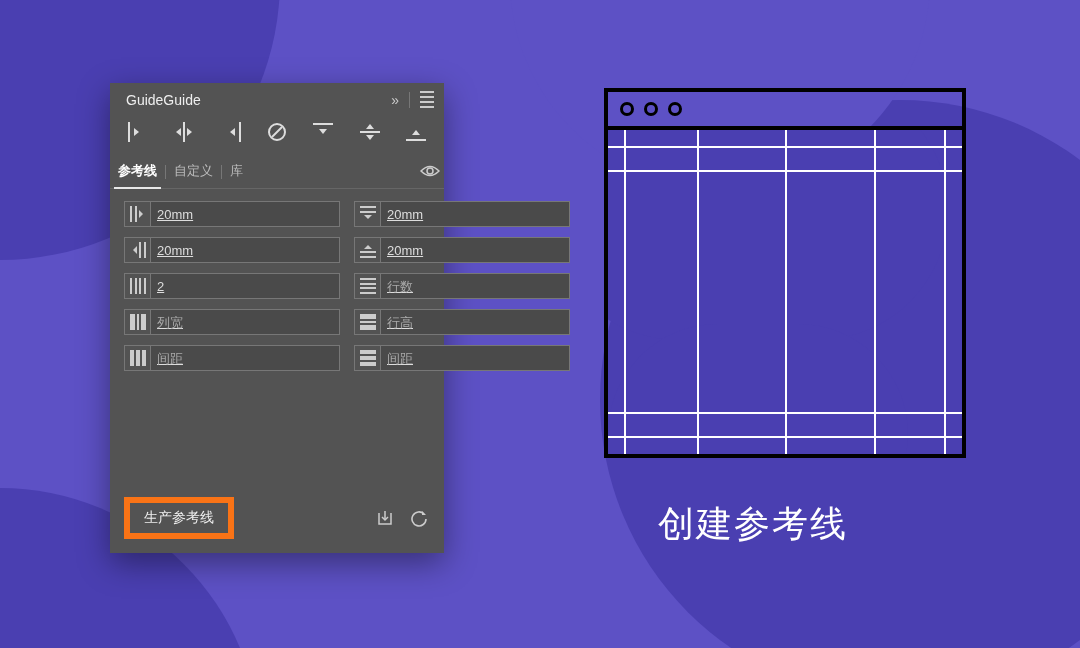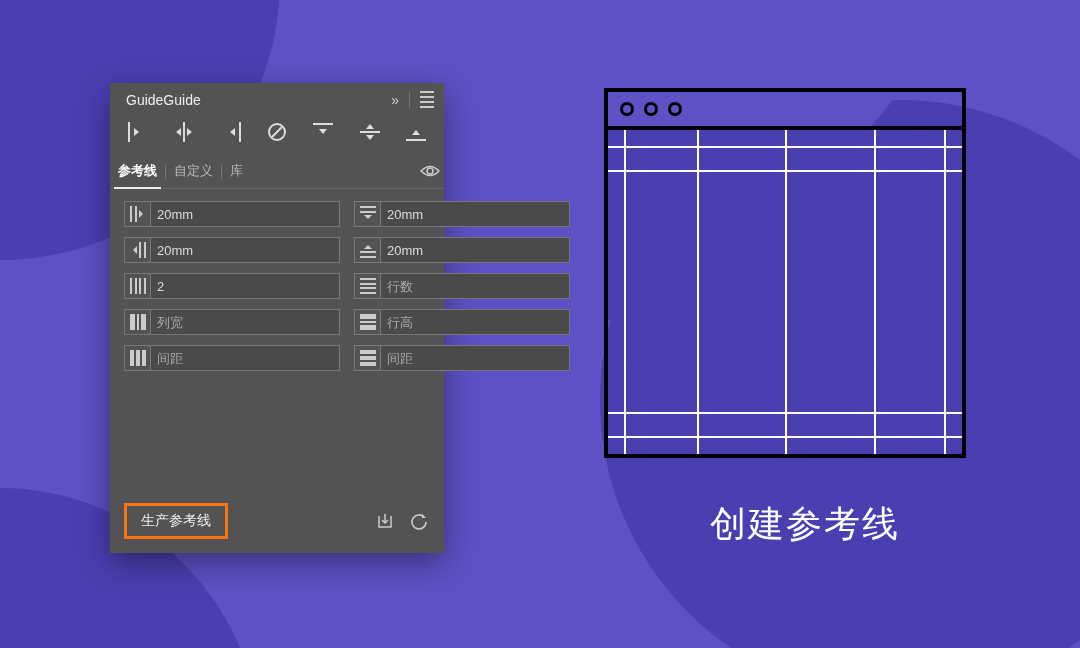--- a/index.html
+++ b/index.html
@@ -128,20 +128,21 @@
     display: grid;
     grid-template-columns: 1fr 1fr;
     column-gap: 14px;
     row-gap: 10px;
   }
   .field {
     display: flex;
     align-items: stretch;
     height: 26px;
     border: 1px solid #777;
+    text-decoration: underline;
   }
   .field .icon {
     width: 26px;
     display: inline-flex;
     align-items: center;
     justify-content: center;
     border-right: 1px solid #777;
   }
   .field input {
     flex: 1;
@@ -155,21 +156,21 @@
   .field input::placeholder { color: #aaa; }
 
   .panel-footer {
     margin-top: auto;
     display: flex;
     align-items: center;
     padding: 14px;
     gap: 12px;
   }
   .make-btn {
-    border: 3px solid #f97316;
+    border: 6px solid #f97316;
     padding: 6px 14px;
     color: #eee;
     font-size: 14px;
     background: transparent;
     cursor: pointer;
   }
   .panel-footer .spacer { flex: 1; }
   .footer-icon {
     width: 22px; height: 22px;
     display: inline-flex;
@@ -217,21 +218,21 @@
 
   .canvas .gl {
     position: absolute;
     background: #fff;
   }
   .gl.h { left: 0; right: 0; height: 2px; }
   .gl.v { top: 0; bottom: 0; width: 2px; }
 
   .caption {
     position: absolute;
-    left: 624px;
+    left: 572px;
     top: 500px;
     width: 362px;
     text-align: center;
     color: #fff;
     font-size: 36px;
     letter-spacing: 2px;
   }
 </style>
 </head>
 <body>

